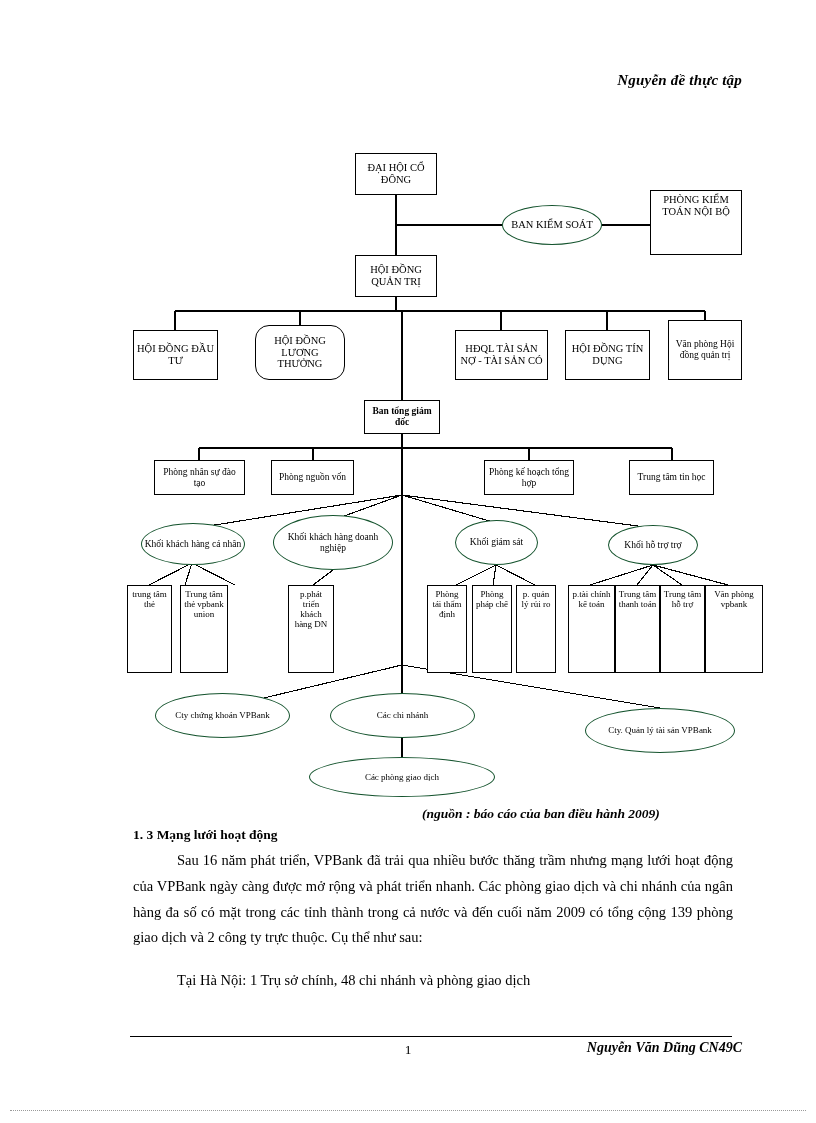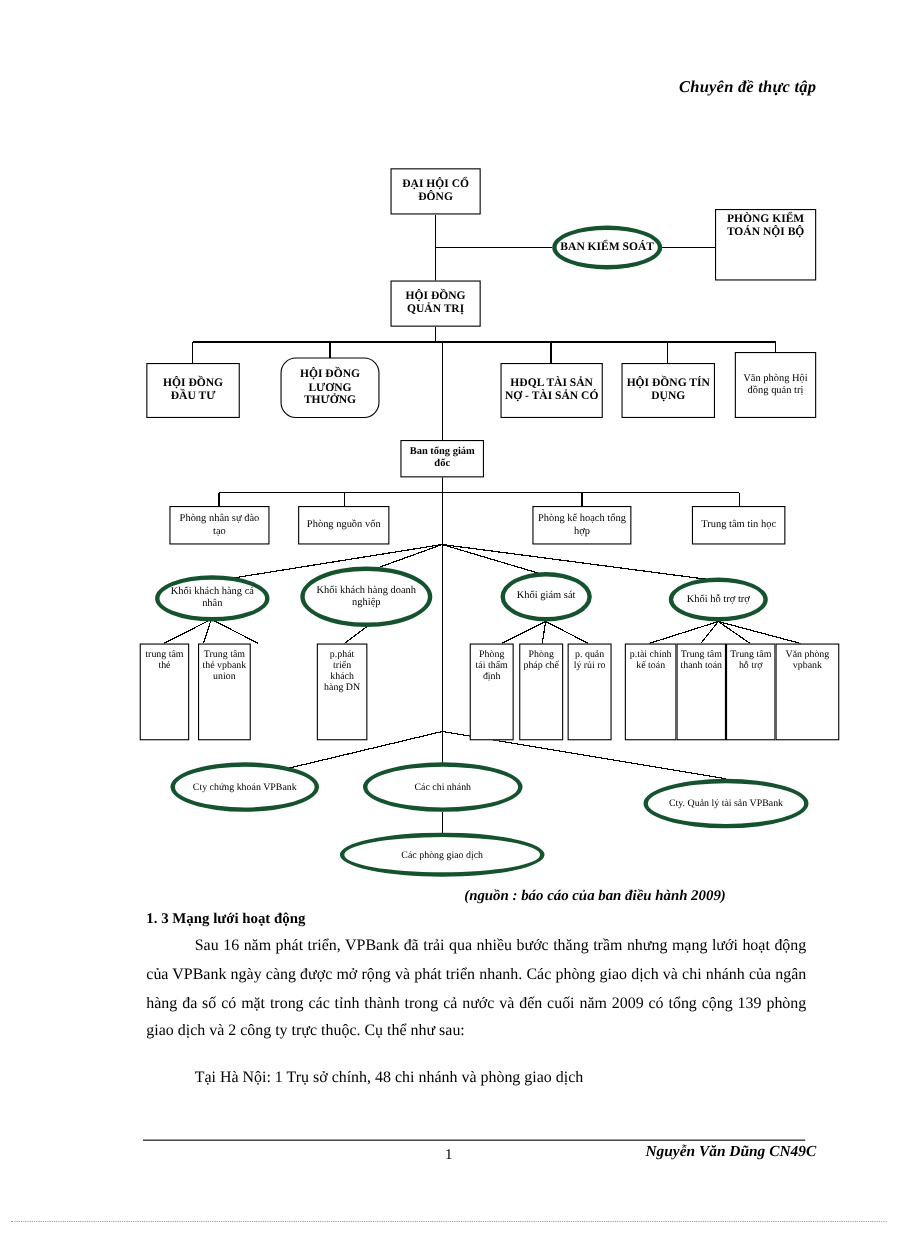--- a/index.html
+++ b/index.html
@@ -53,26 +53,26 @@
     align-items: center;
     justify-content: center;
     text-align: center;
     line-height: 1.12;
     background: #ffffff;
   }
   .node-box {
     border: 1px solid #000;
   }
   .node-ellipse {
-    border: 4px solid #14532d;
+    border: 1px solid #14532d;
     border-radius: 50%;
   }
   .node-box span, .node-ellipse span { display: block; padding: 0 2px; }
 
-  .t-caps  { font-size: 10.5px; font-weight: bold; }
+  .t-caps  { font-size: 10.5px; }
   .t-small { font-size: 9.5px; }
   .t-tiny  { font-size: 9px; }
 
   .align-top { align-items: flex-start; padding-top: 3px; }
 
   
   .source-note {
     position: absolute;
     left: 422px;
     top: 806px;
@@ -130,21 +130,21 @@
     top: 1110px;
     width: 796px;
     border-top: 1px dotted #9a9a9a;
   }
 </style>
 </head>
 <body>
 
 <div class="page">
 
-  <div class="doc-header">Chuyên đề thực tập</div>
+  <div class="doc-header">Nguyễn đề thực tập</div>
 
   <div class="diagram">
 
     <svg width="816" height="670">
       <g stroke="#000" stroke-width="1.1" fill="none" shape-rendering="crispEdges">
 
         <line x1="396" y1="65" x2="396" y2="125"></line>
 
         <line x1="396" y1="95" x2="502" y2="95"></line>
 

